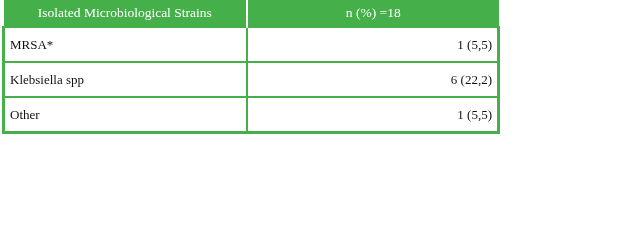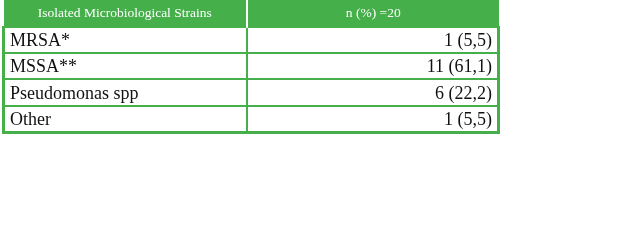--- a/index.html
+++ b/index.html
@@ -50,21 +50,21 @@
     padding: 0 4px;
     border: none;
   }
 
   thead th.th-name {
     border-right: 2px solid #ffffff;
   }
 
   
   tbody td {
-    font-size: 18px;
+    font-size: 13px;
     color: #111111;
     line-height: 1;
     height: 21.6px;
     padding: 0 5px;
     background: #ffffff;
     border-top: 2px solid #45b04a;
     border-bottom: 2px solid #45b04a;
     vertical-align: middle;
   }
 
@@ -90,35 +90,31 @@
 <div class="table-wrap">
   <table class="strain-table">
     <colgroup>
       <col class="col-name">
       <col class="col-count">
     </colgroup>
 
     <thead>
       <tr class="header-row">
         <th class="th-name">Isolated Microbiological Strains</th>
-        <th class="th-count">n (%) =20</th>
+        <th class="th-count">n (%) =18</th>
       </tr>
     </thead>
 
     <tbody>
       <tr>
         <td class="cell-name">MRSA*</td>
         <td class="cell-count">1 (5,5)</td>
       </tr>
       <tr>
-        <td class="cell-name">MSSA**</td>
-        <td class="cell-count">11 (61,1)</td>
-      </tr>
-      <tr>
-        <td class="cell-name">Pseudomonas spp</td>
+        <td class="cell-name">Klebsiella spp</td>
         <td class="cell-count">6 (22,2)</td>
       </tr>
       <tr>
         <td class="cell-name">Other</td>
         <td class="cell-count">1 (5,5)</td>
       </tr>
     </tbody>
   </table>
 </div>
 

